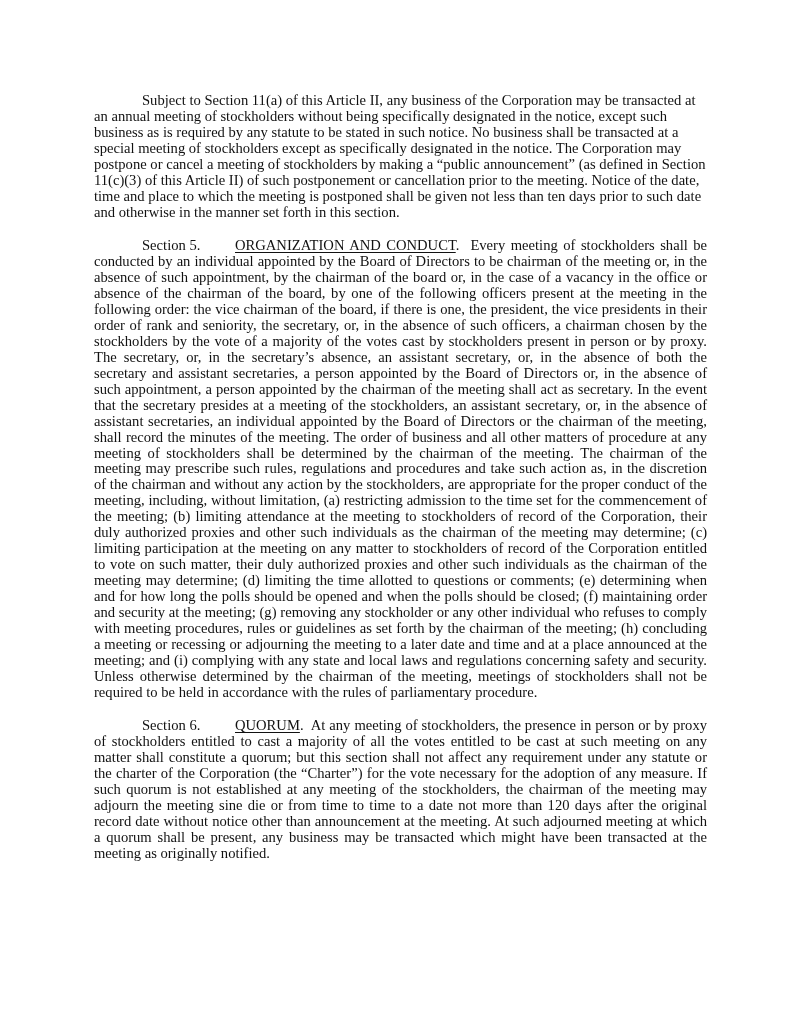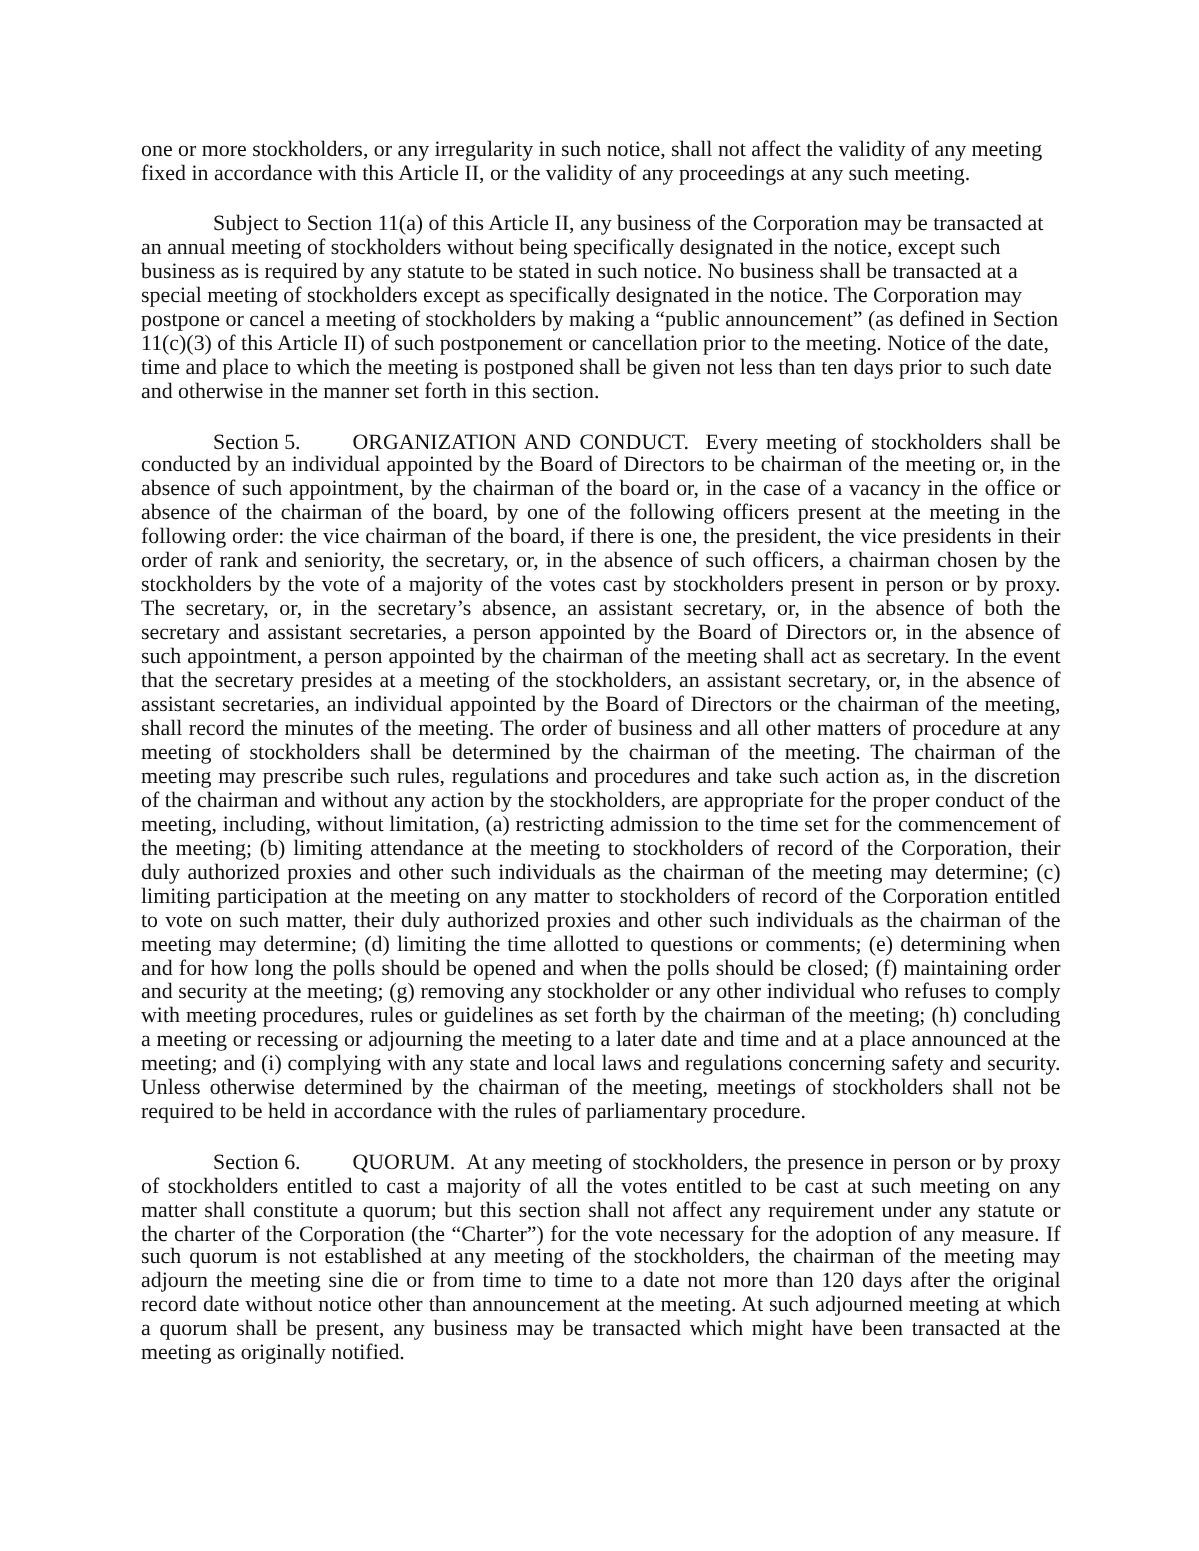--- a/index.html
+++ b/index.html
@@ -34,32 +34,30 @@
     }
     .indent {
       display: inline-block;
       width: 48px;
     }
     .sec-num {
       display: inline-block;
       width: 93px;
     }
     .heading {
+      text-decoration: underline;
       text-underline-offset: 2px;
       margin-top: 11px;
     }
   </style>
 </head>
 <body>
 
 <div class="page">
 
-  <p class="left">
-    <span>one or more stockholders, or any irregularity in such notice, shall not affect the validity of any meeting fixed in accordance with this Article II, or the validity of any proceedings at any such meeting.</span>
-  </p>
 
   <p class="left">
     <span class="indent"></span><span>Subject to Section 11(a) of this Article II, any business of the Corporation may be transacted at an annual meeting of stockholders without being specifically designated in the notice, except such business as is required by any statute to be stated in such notice.  No business shall be transacted at a special meeting of stockholders except as specifically designated in the notice.  The Corporation may postpone or cancel a meeting of stockholders by making a “public announcement” (as defined in Section 11(c)(3) of this Article II) of such postponement or cancellation prior to the meeting.  Notice of the date, time and place to which the meeting is postponed shall be given not less than ten days prior to such date and otherwise in the manner set forth in this section.</span>
   </p>
 
   <p class="justify">
     <span class="indent"></span><span class="sec-num">Section 5.</span><span class="heading">ORGANIZATION AND CONDUCT</span><span>.</span>&nbsp; <span>Every meeting of stockholders shall be conducted by an individual appointed by the Board of Directors to be chairman of the meeting or, in the absence of such appointment, by the chairman of the board or, in the case of a vacancy in the office or absence of the chairman of the board, by one of the following officers present at the meeting in the following order:  the vice chairman of the board, if there is one, the president, the vice presidents in their order of rank and seniority, the secretary, or, in the absence of such officers, a chairman chosen by the stockholders by the vote of a majority of the votes cast by stockholders present in person or by proxy.  The secretary, or, in the secretary’s absence, an assistant secretary, or, in the absence of both the secretary and assistant secretaries, a person appointed by the Board of Directors or, in the absence of such appointment, a person appointed by the chairman of the meeting shall act as secretary.  In the event that the secretary presides at a meeting of the stockholders, an assistant secretary, or, in the absence of assistant secretaries, an individual appointed by the Board of Directors or the chairman of the meeting, shall record the minutes of the meeting.  The order of business and all other matters of procedure at any meeting of stockholders shall be determined by the chairman of the meeting.  The chairman of the meeting may prescribe such rules, regulations and procedures and take such action as, in the discretion of the chairman and without any action by the stockholders, are appropriate for the proper conduct of the meeting, including, without limitation, (a) restricting admission to the time set for the commencement of the meeting; (b) limiting attendance at the meeting to stockholders of record of the Corporation, their duly authorized proxies and other such individuals as the chairman of the meeting may determine; (c) limiting participation at the meeting on any matter to stockholders of record of the Corporation entitled to vote on such matter, their duly authorized proxies and other such individuals as the chairman of the meeting may determine; (d) limiting the time allotted to questions or comments; (e) determining when and for how long the polls should be opened and when the polls should be closed; (f) maintaining order and security at the meeting; (g) removing any stockholder or any other individual who refuses to comply with meeting procedures, rules or guidelines as set forth by the chairman of the meeting; (h) concluding a meeting or recessing or adjourning the meeting to a later date and time and at a place announced at the meeting; and (i) complying with any state and local laws and regulations concerning safety and security.  Unless otherwise determined by the chairman of the meeting, meetings of stockholders shall not be required to be held in accordance with the rules of parliamentary procedure.</span>
   </p>
 
   <p class="justify">

